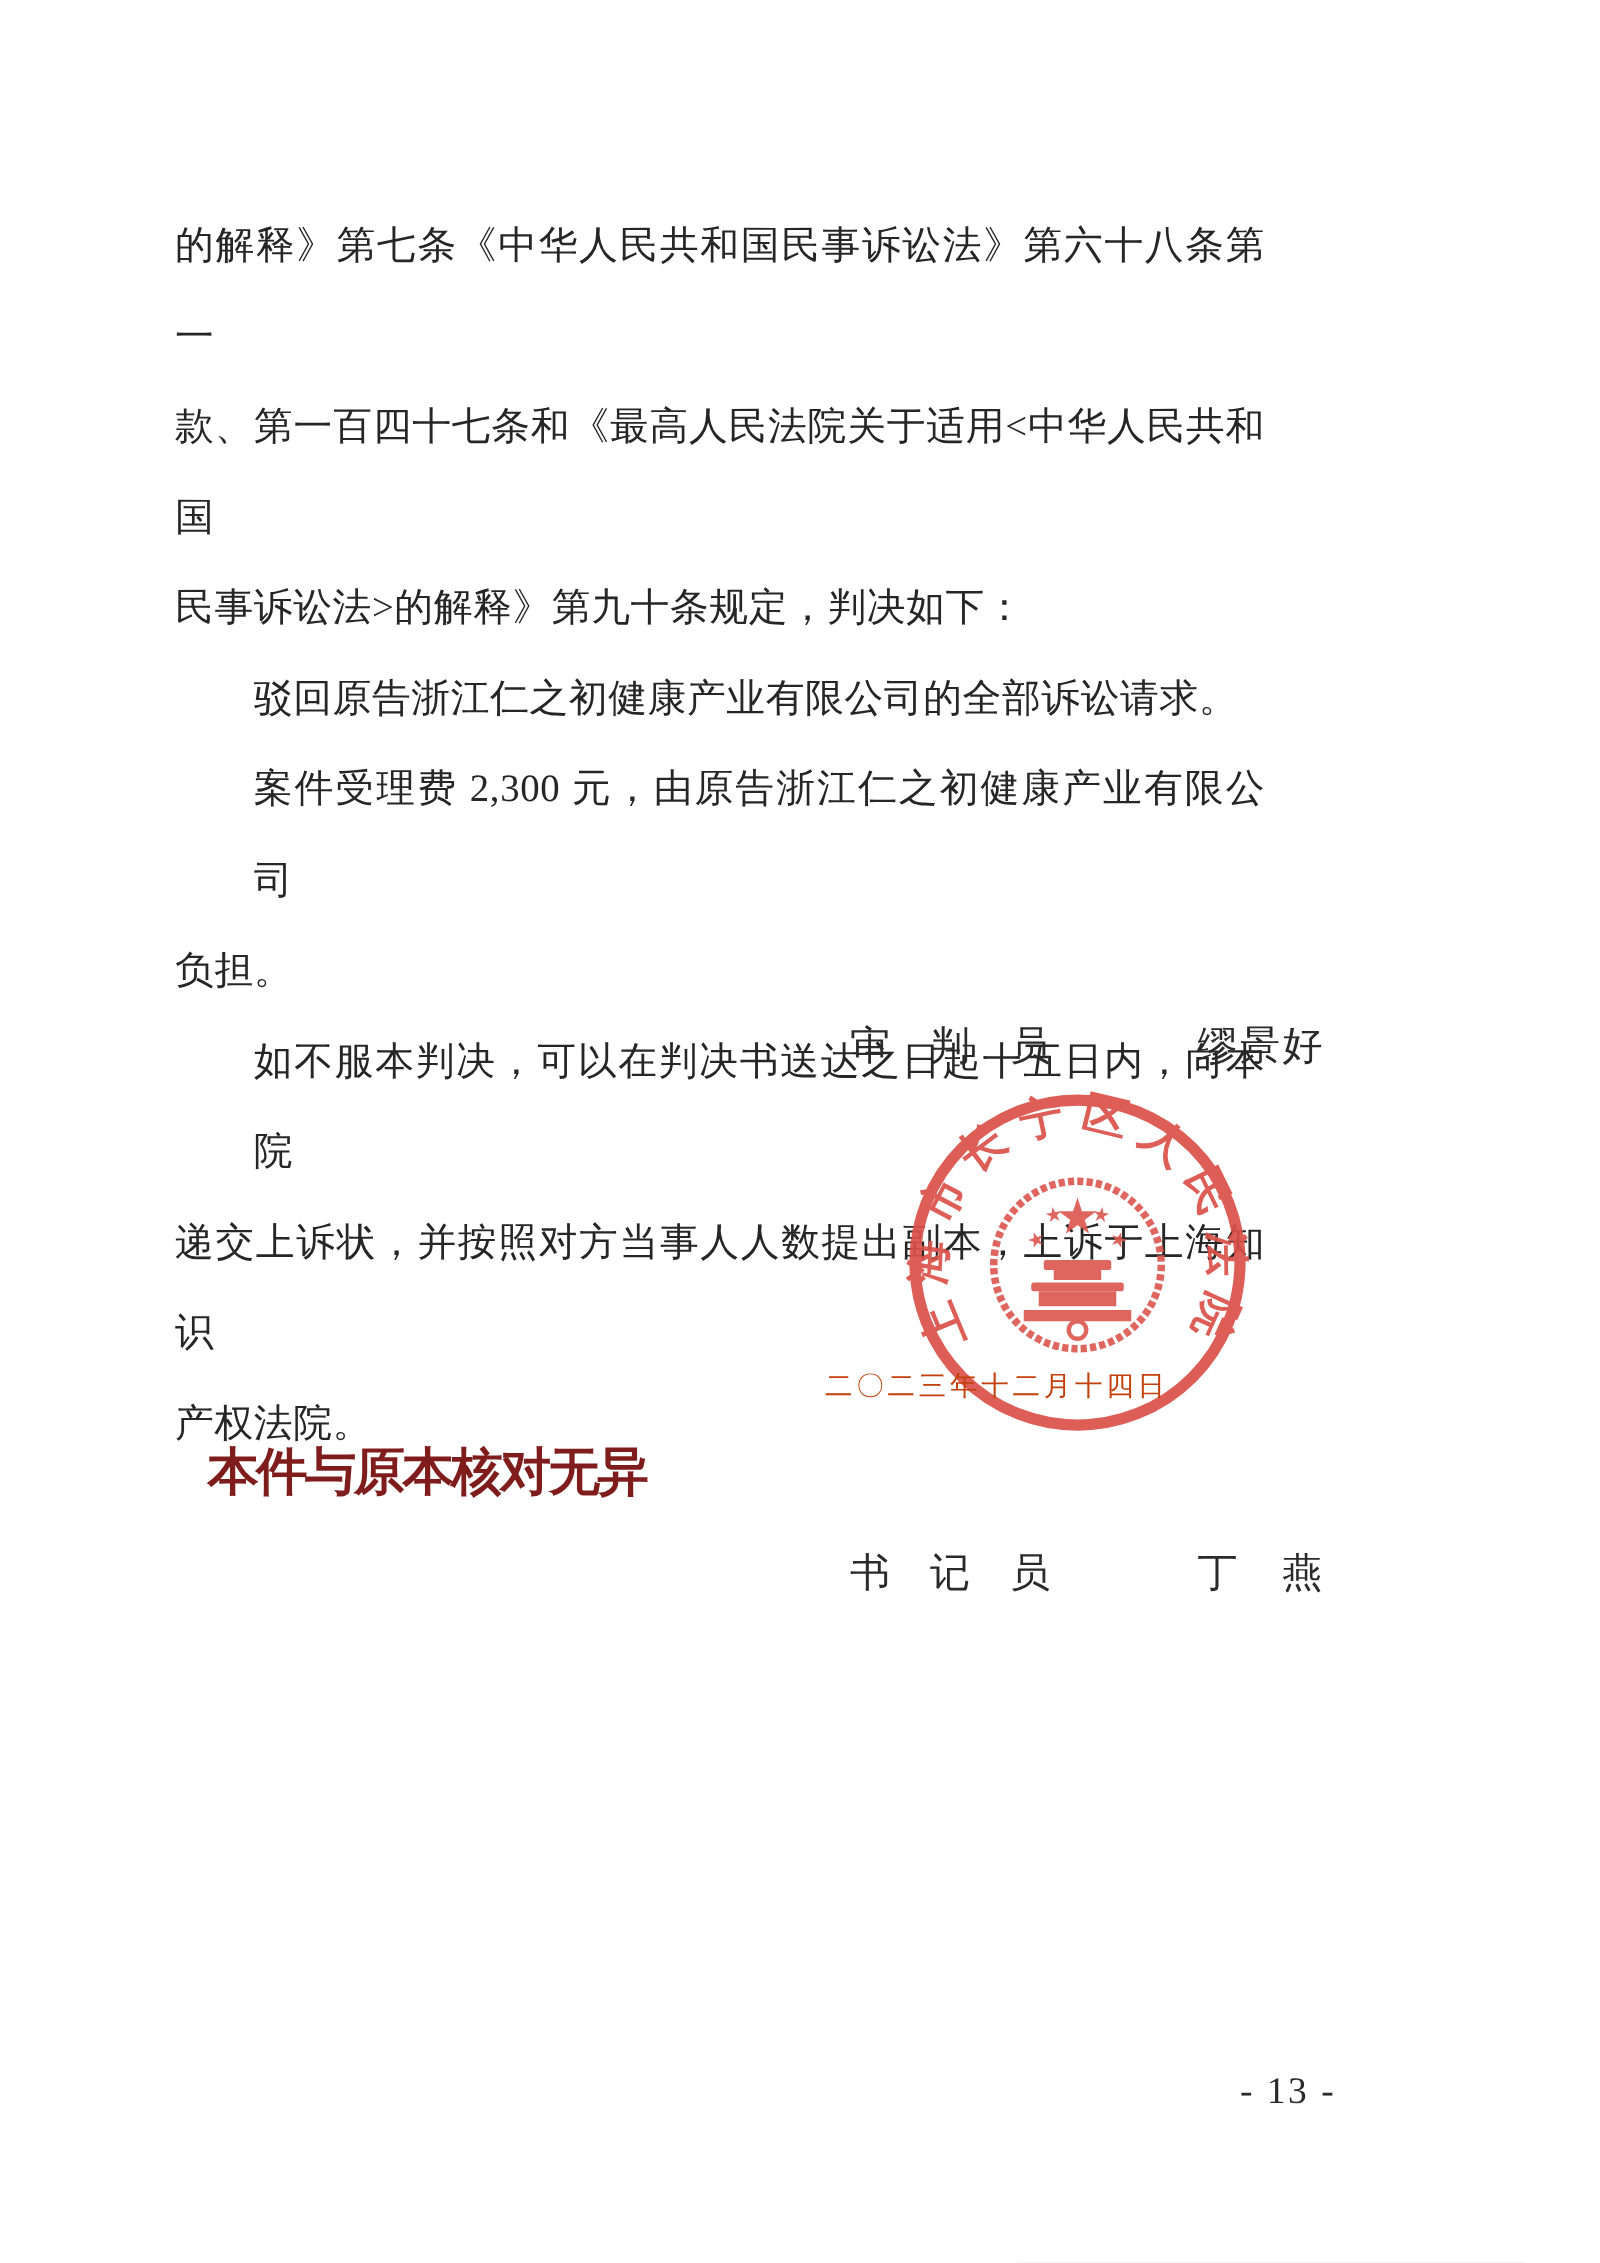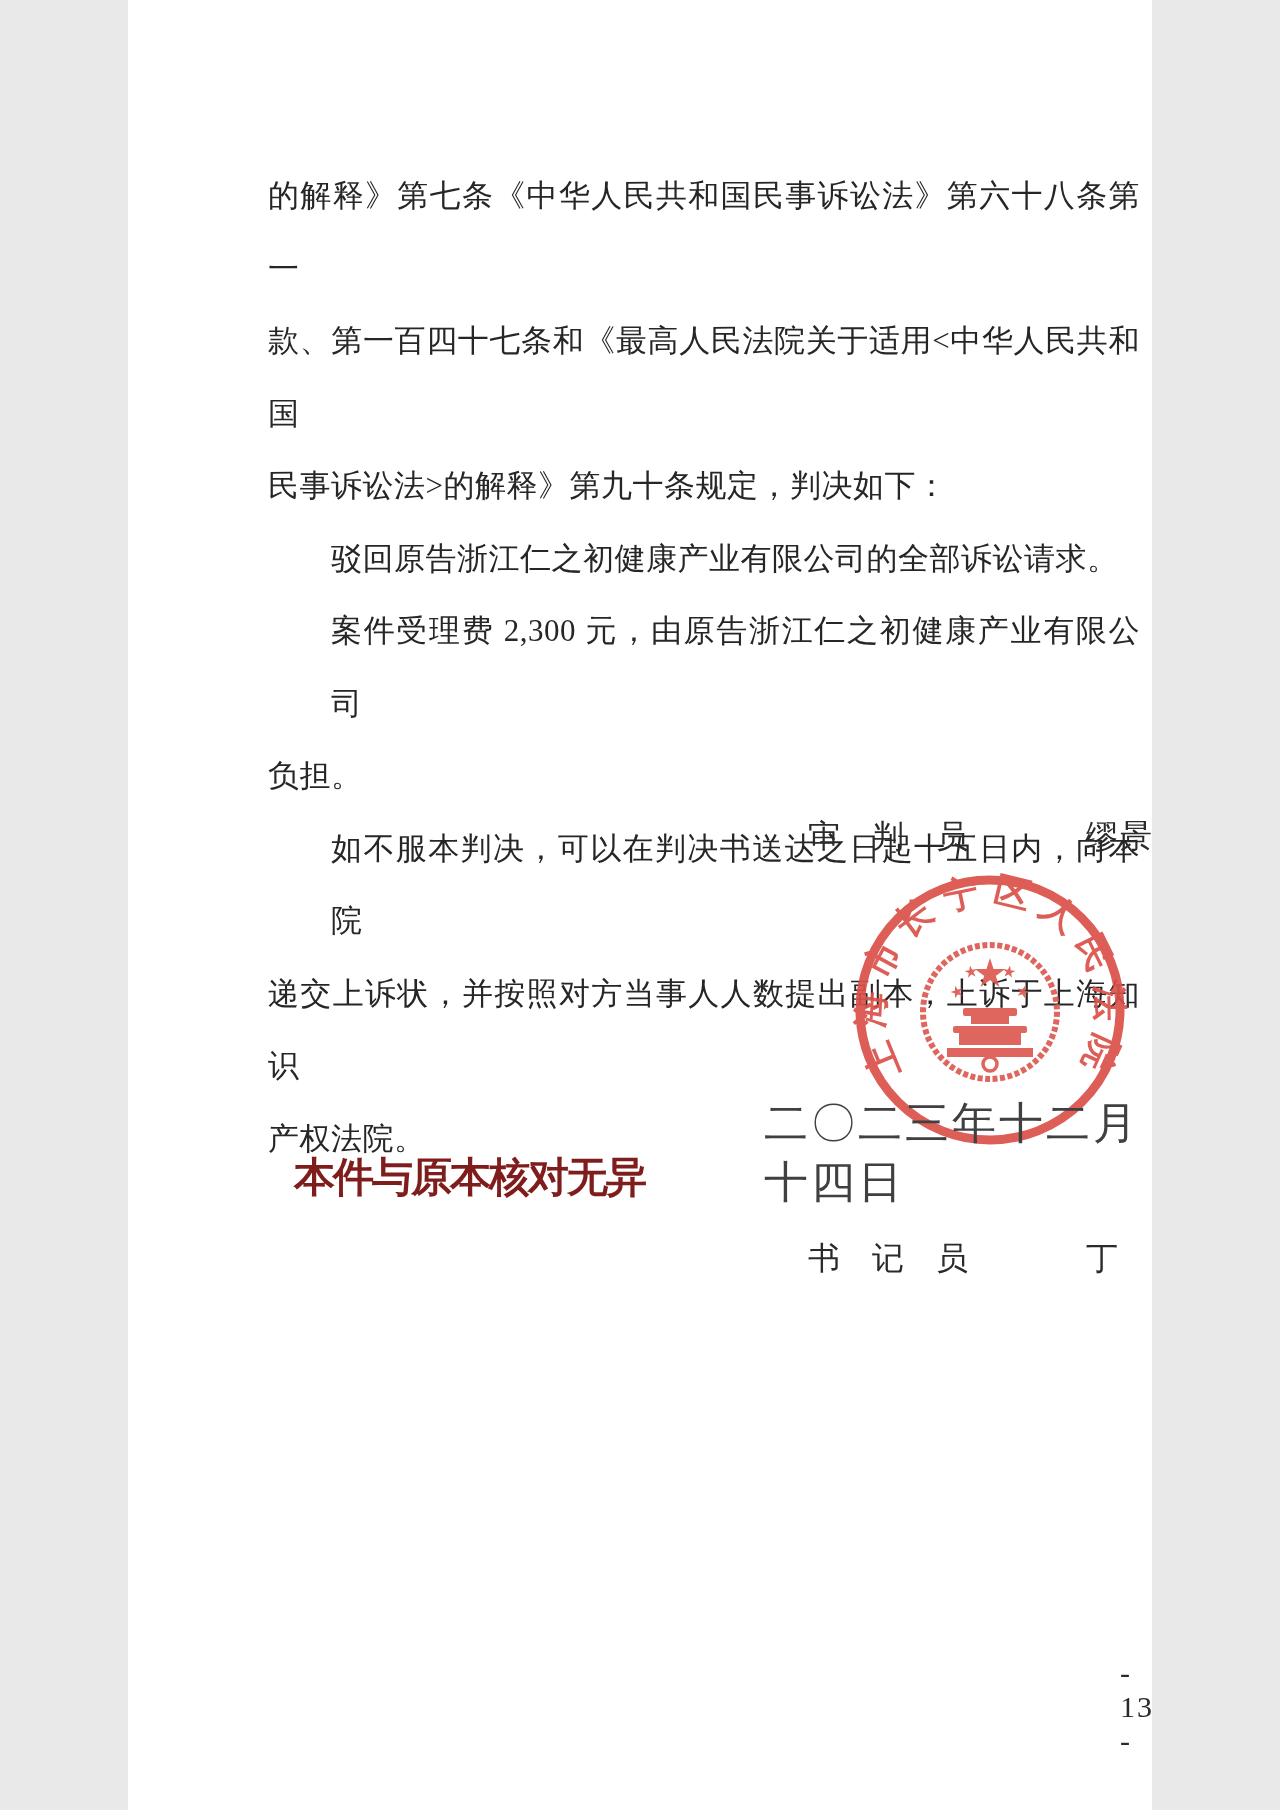--- a/index.html
+++ b/index.html
@@ -1,18 +1,18 @@
 <!DOCTYPE html>
 <html><head>
 <meta charset="utf-8">
 <style>
   html,body { margin:0; padding:0; background:#e9e9e9; }
   .page {
     position:relative;
-    width:1024px; height:1810px;
+    width:1280px; height:1810px;
     margin:0 auto;
     background:#ffffff;
     font-family:"Liberation Serif", serif;
     color:#222222;
     overflow:hidden;
   }
 
   
   #body-text {
     position:absolute;
@@ -40,23 +40,23 @@
     font-size:32px; line-height:40px;
     color:#2a2a2a;
   }
   .sig-row.judge { top:816px;gap:10px; }
   .sig-row.clerk { top:1238px;gap:36px; }
   .sig-name { letter-spacing:2px; }
 
   
   .date-line {
     position:absolute;
-    left:636px; top:1094px;
-    font-size:44px; letter-spacing:3px;
-    color:#404040;
+    left:660px; top:1094px;
+    font-size:22px; letter-spacing:3px;
+    color:#c2410c;
     z-index:3;
   }
 
   
   .seal {
     position:absolute;
     left:712px; top:860px;
     width:300px; height:300px;
     z-index:2;
     opacity:0.92;

